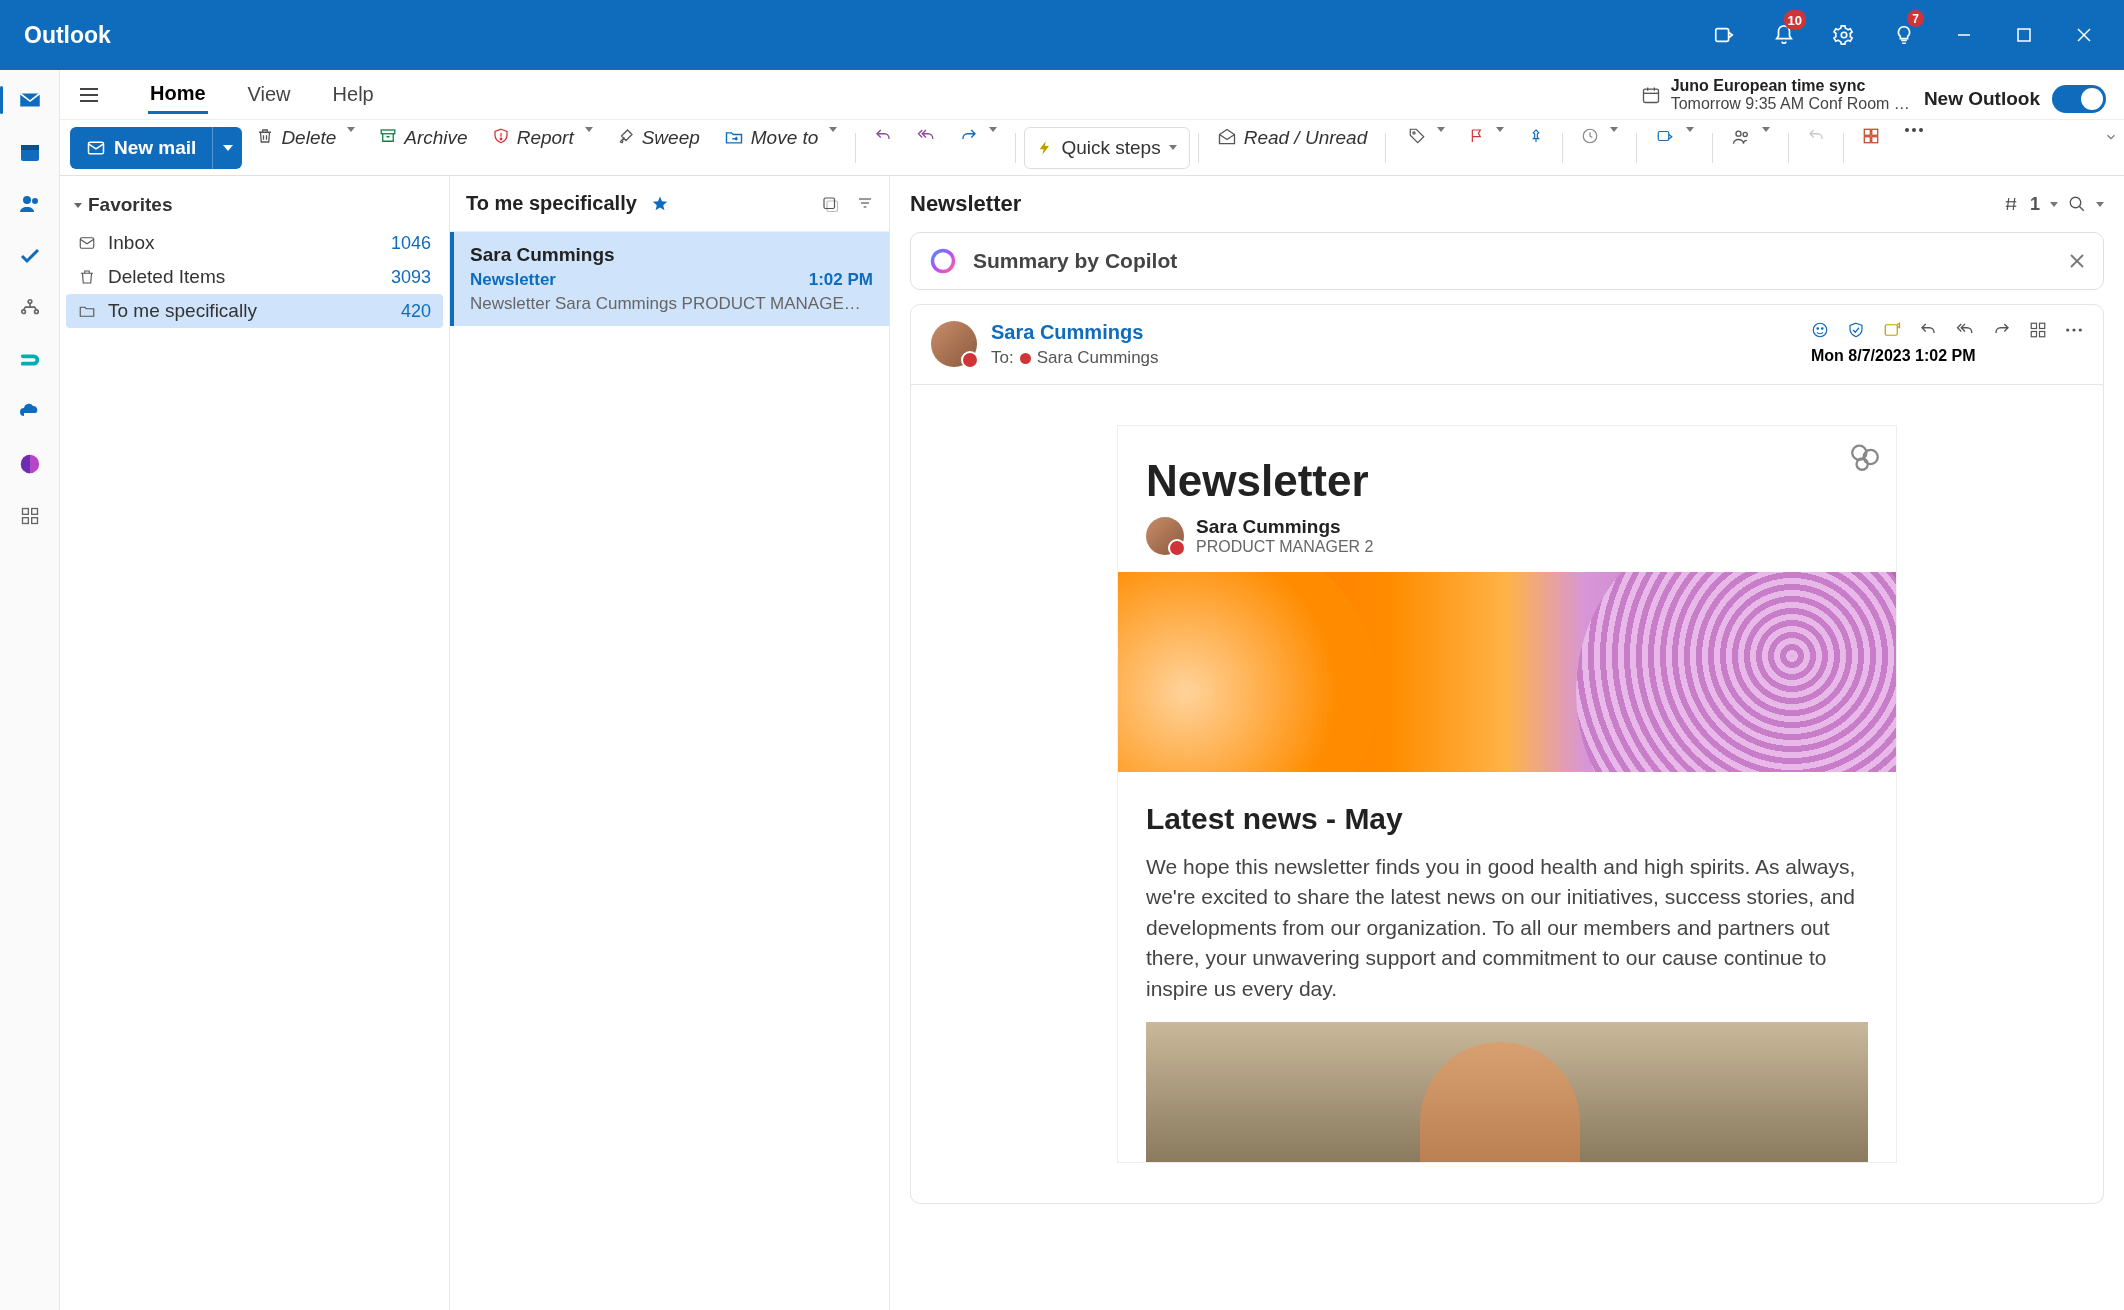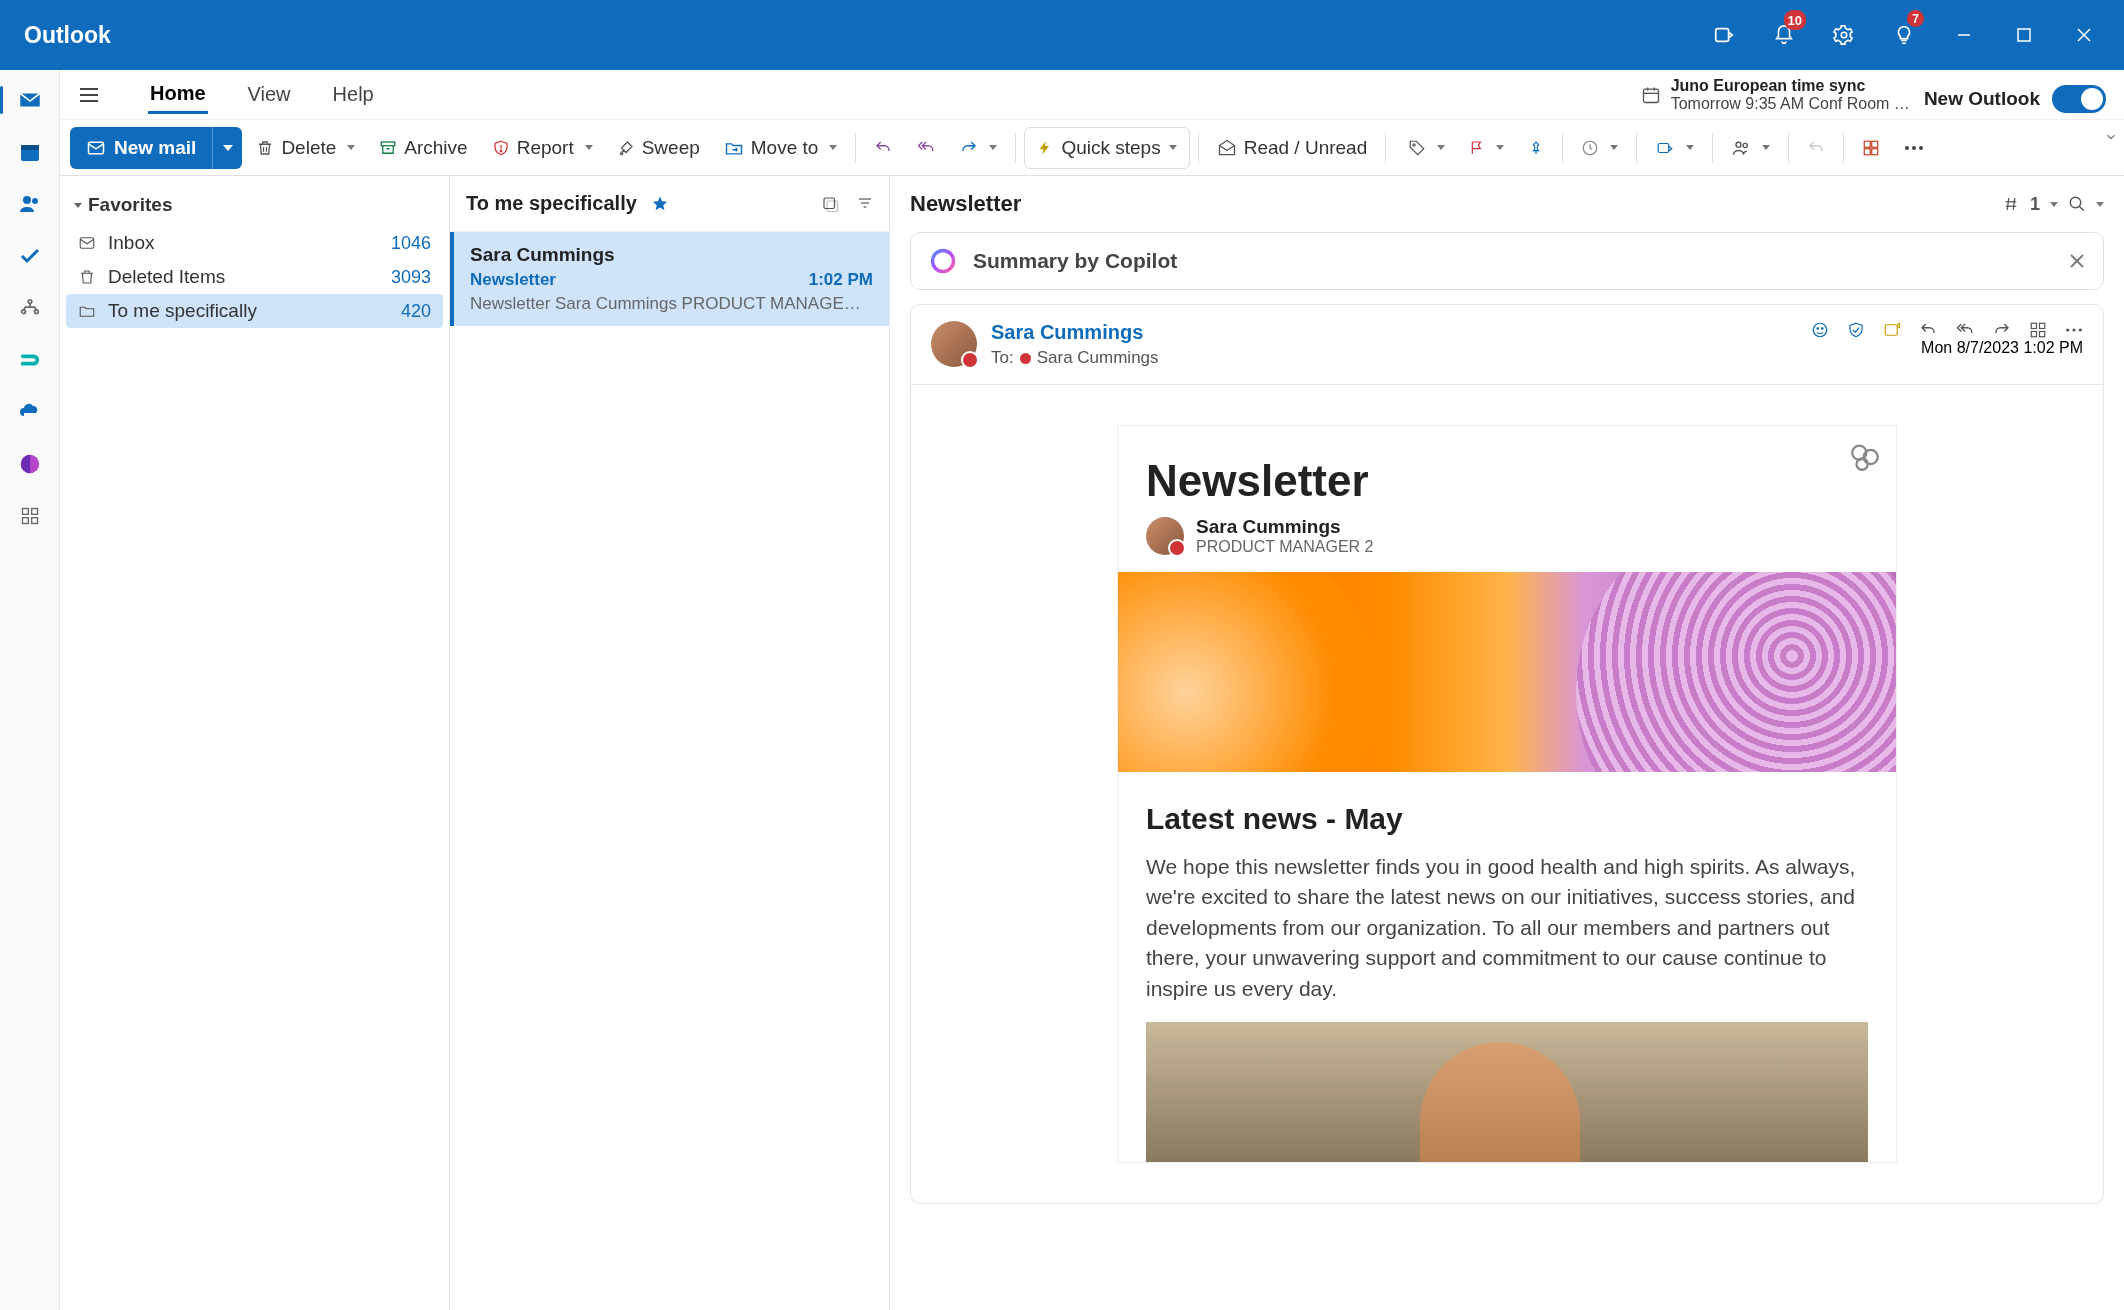--- a/index.html
+++ b/index.html
@@ -36,21 +36,21 @@
 .toggle-wrap{display:flex;align-items:center;gap:12px;}
 .toggle-wrap .lbl{font-size:19px;font-weight:600;color:#222;}
 .toggle{width:54px;height:28px;background:#0F6CBD;border-radius:14px;position:relative;}
 .toggle::after{content:"";position:absolute;width:22px;height:22px;background:#fff;border-radius:50%;top:3px;right:3px;}
 
 
 .toolbar{height:56px;display:flex;align-items:center;padding:0 10px;border-bottom:1px solid #e0e0e0;gap:4px;}
 .btn-newmail{display:flex;}
 .btn-newmail .main{background:#0F6CBD;color:#fff;display:flex;align-items:center;gap:8px;padding:0 16px;height:42px;border-radius:6px 0 0 6px;font-size:19px;font-weight:600;}
 .btn-newmail .caret{background:#0F6CBD;color:#fff;width:30px;height:42px;border-radius:0 6px 6px 0;display:flex;align-items:center;justify-content:center;border-left:1px solid rgba(255,255,255,.3);}
-.tb-btn{display:flex;align-items:center;gap:7px;padding:0 10px;height:42px;font-size:19px;color:#333;border-radius:4px;}
+.tb-btn{display:flex;align-items:flex-start;gap:7px;padding:0 10px;height:42px;font-size:19px;color:#333;border-radius:4px;font-style:italic;}
 .tb-btn .car{margin-left:4px;}
 .tb-sep{width:1px;height:30px;background:#ddd;margin:0 4px;}
 .quicksteps{border:1px solid #ddd;border-radius:6px;padding:0 12px;height:42px;display:flex;align-items:center;gap:8px;font-size:19px;color:#333;}
 .quicksteps .bolt{color:#C19C00;}
 .toolbar .right{margin-left:4px;display:flex;align-items:center;gap:4px;}
 .collapse-chevron{position:absolute;right:6px;top:130px;color:#777;}
 
 
 .panes{flex:1;display:flex;overflow:hidden;}
 
@@ -80,21 +80,21 @@
 .copilot-card .close{margin-left:auto;color:#777;}
 .msg-header-card{border:1px solid #e5e5e5;border-top-left-radius:10px;border-top-right-radius:10px;padding:16px 20px;}
 .msg-header-card .row1{display:flex;align-items:flex-start;gap:14px;}
 .avatar{width:46px;height:46px;border-radius:50%;background:linear-gradient(135deg,#c98d69,#8a5a3e);position:relative;}
 .avatar::after{content:"";position:absolute;bottom:-2px;right:-2px;width:14px;height:14px;border-radius:50%;background:#D13438;border:2px solid #fff;}
 .sender-block{flex:1;}
 .sender-block .name{color:#0F6CBD;font-size:20px;font-weight:600;}
 .sender-block .to{color:#555;font-size:17px;margin-top:4px;display:flex;align-items:center;gap:6px;}
 .presence-dot{width:11px;height:11px;border-radius:50%;background:#D13438;display:inline-block;}
 .msg-actions{display:flex;gap:18px;color:#555;align-items:center;}
-.actions-col{display:flex;flex-direction:column;align-items:flex-end;}
+.actions-col{display:flex;flex-direction:column;gap:8px;font-weight:bold;}
 
 
 .body-card{border:1px solid #e5e5e5;border-top:none;border-bottom-left-radius:10px;border-bottom-right-radius:10px;padding:40px 0;display:flex;justify-content:center;}
 .newsletter{width:780px;border:1px solid #eee;}
 .newsletter .sp-icon{float:right;margin:14px 14px 0 0;color:#888;}
 .newsletter h1{font-size:44px;font-weight:700;color:#222;padding:30px 28px 10px;}
 .newsletter .auth{display:flex;align-items:center;gap:12px;padding:0 28px 16px;}
 .newsletter .auth .a-name{font-weight:600;font-size:19px;color:#222;}
 .newsletter .auth .a-role{font-size:16px;color:#666;}
 .hero{height:200px;background:linear-gradient(90deg,#ff6a00 0%,#ff8c00 35%,#ffb347 50%,#d896d8 60%,#c77dc7 75%,#b56bb5 100%);position:relative;overflow:hidden;}

